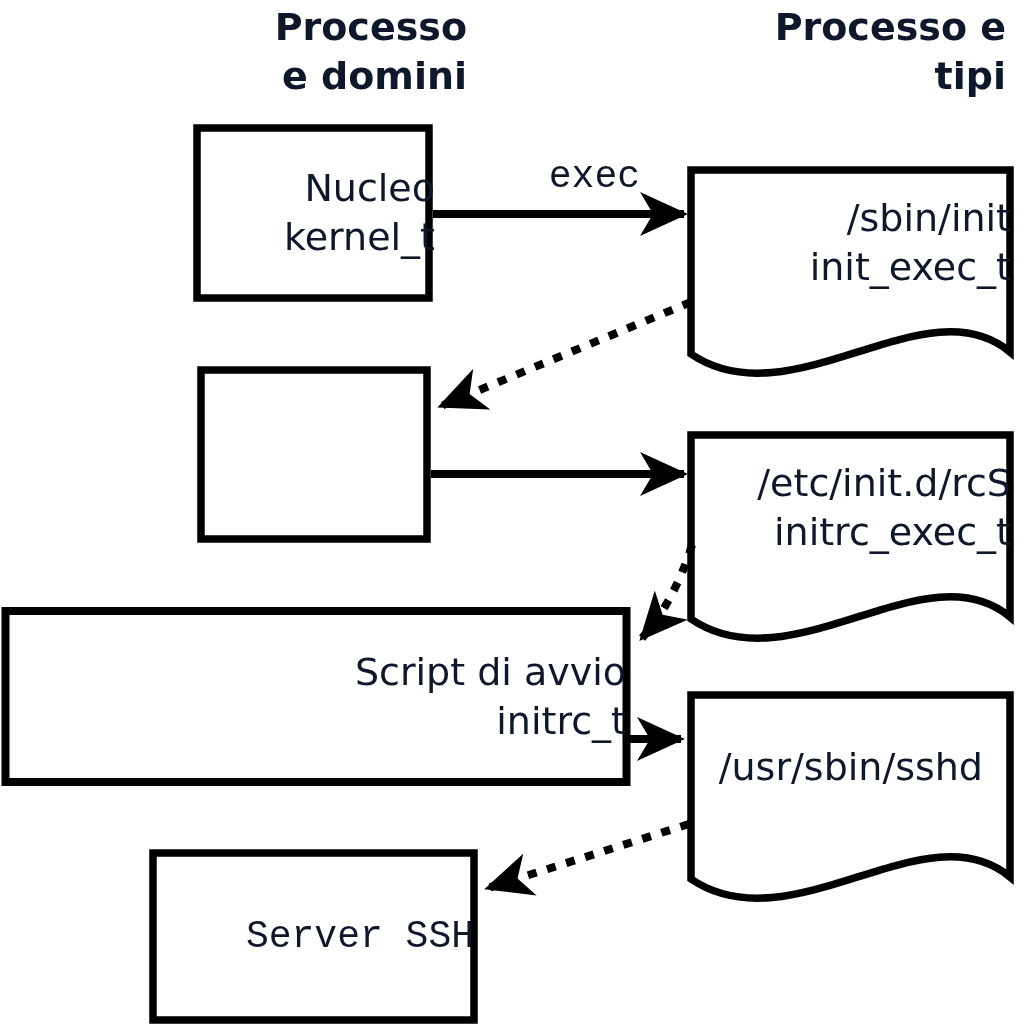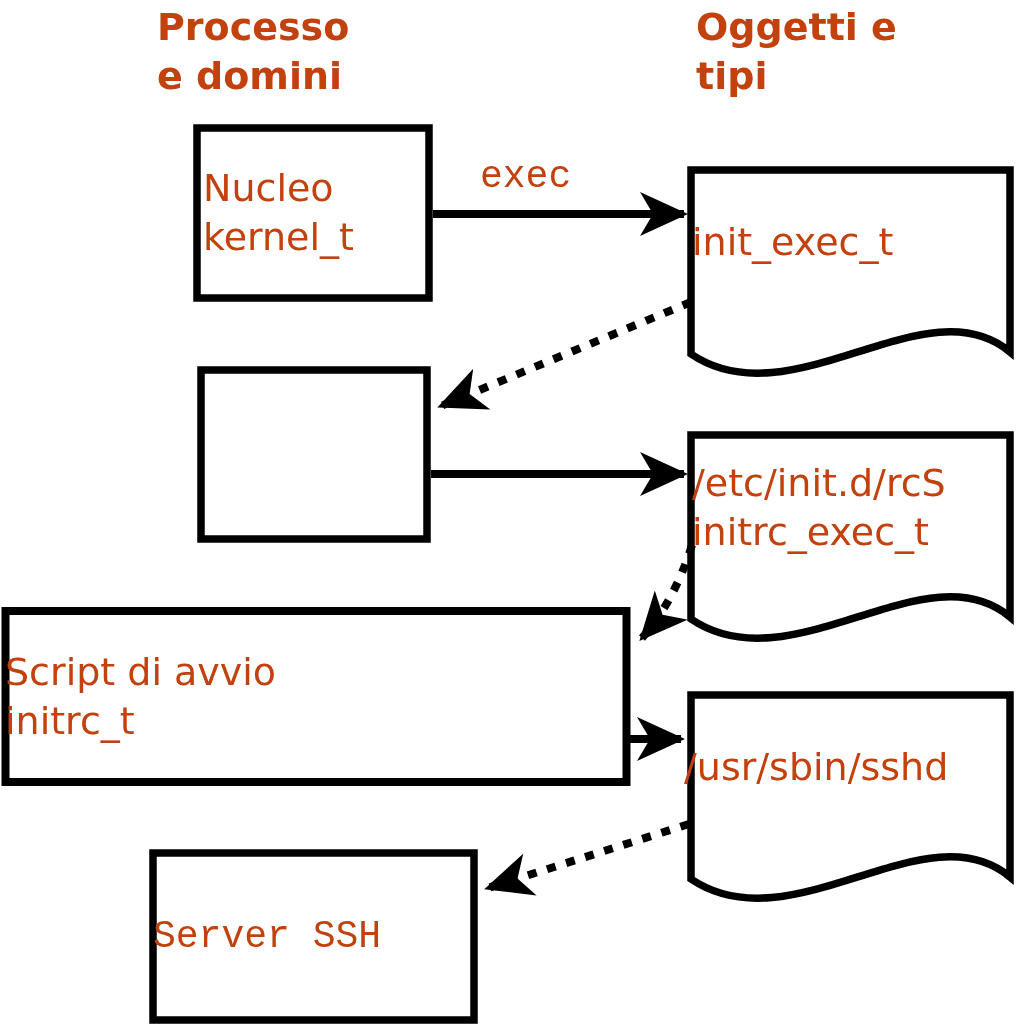--- a/index.html
+++ b/index.html
@@ -10,27 +10,27 @@
     background: #ffffff;
     font-family: "DejaVu Sans", sans-serif;
     color: #000000;
     overflow: hidden;
   }
   #shapes { position: absolute; left: 0; top: 0; }
   .label {
     position: absolute;
     display: flex;
     flex-direction: column;
-    align-items: flex-start;
+    align-items: flex-end;
     justify-content: center;
     text-align: center;
     font-size: 38px;
     line-height: 49px;
     white-space: pre;
-    color: #c2410c;
+    color: #0f172a;
   }
   .header { font-weight: bold; }
   .edge-label { font-size: 38px; line-height: 44px; font-family: Liberation Mono, monospace; }
 </style>
 </head>
 <body>
 
 <div id="stage">
 
   <svg id="shapes" width="1024" height="1027" viewBox="0 0 1024 1027">
@@ -56,44 +56,45 @@
     <line x1="691" y1="302" x2="441" y2="406" stroke="#000000" stroke-width="8" stroke-dasharray="9 11" marker-end="url(#ah)"></line>
     <path d="M 692 545 Q 674 602 642 638" fill="none" stroke="#000000" stroke-width="8" stroke-dasharray="9 11" marker-end="url(#ah)"></path>
     <line x1="689" y1="824" x2="488" y2="888" stroke="#000000" stroke-width="8" stroke-dasharray="9 11" marker-end="url(#ah)"></line>
   </svg>
 
   <div class="label header" style="left:157px; top:2px; width:310px; height:100px;">
     <span>Processo</span>
     <span>e domini</span>
   </div>
   <div class="label header" style="left:696px; top:2px; width:310px; height:100px;">
-    <span>Oggetti e</span>
+    <span>Processo e</span>
     <span>tipi</span>
   </div>
 
   <div class="label edge-label" style="left:480px; top:155px; width:160px; height:44px;">
     <span>exec</span>
   </div>
 
   <div class="label" style="left:203px; top:128px; width:232px; height:170px;">
     <span>Nucleo</span>
     <span>kernel_t</span>
   </div>
   <div class="label" style="left:5px; top:611px; width:621px; height:171px;">
     <span>Script di avvio</span>
     <span>initrc_t</span>
   </div>
   <div class="label" style="left:153px; top:853px; width:321px; height:167px;font-family:Liberation Mono, monospace;">
     <span>Server SSH</span>
   </div>
 
   <div class="label" style="left:692px; top:170px; width:319px; height:145px;">
+    <span>/sbin/init</span>
     <span>init_exec_t</span>
   </div>
   <div class="label" style="left:692px; top:435px; width:319px; height:145px;">
     <span>/etc/init.d/rcS</span>
     <span>initrc_exec_t</span>
   </div>
-  <div class="label" style="left:684px; top:695px; width:319px; height:145px;">
+  <div class="label" style="left:664px; top:695px; width:319px; height:145px;">
     <span>/usr/sbin/sshd</span>
   </div>
 
 </div>
 
 </body></html>

